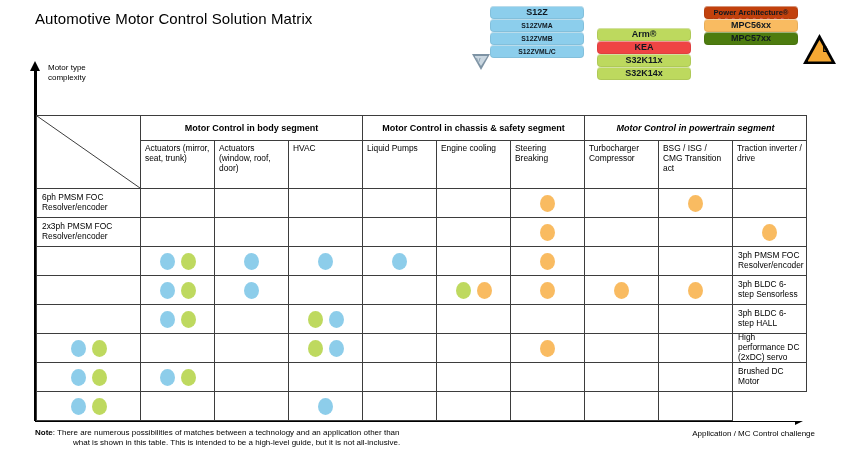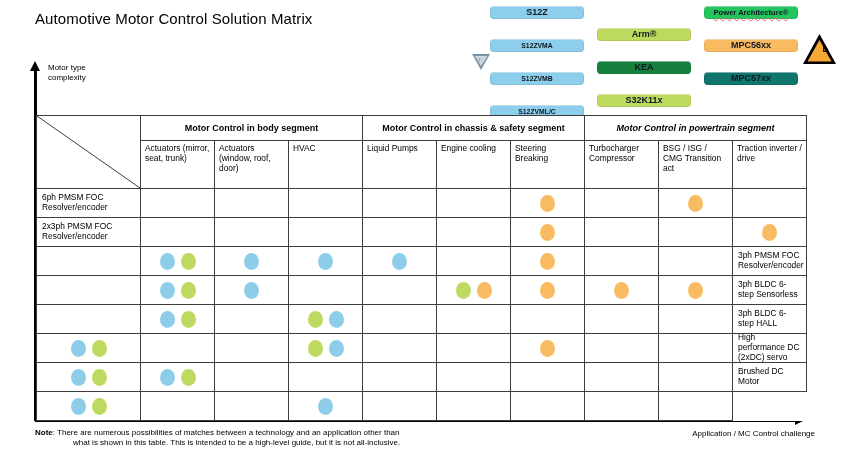--- a/index.html
+++ b/index.html
@@ -3,21 +3,21 @@
 <meta charset="utf-8">
 <style>
   html,body{margin:0;padding:0;}
   body{width:862px;height:452px;background:#fff;font-family:"Liberation Sans",sans-serif;color:#000;}
   .page{position:absolute;left:0;top:0;width:855px;height:452px;background:#fff;overflow:hidden;padding-left:16px;}
 
   .title{position:absolute;left:35px;top:10px;font-size:15px;letter-spacing:.1px;}
 
   
   .legend{position:absolute;left:490px;top:6px;display:flex;gap:13px;}
-  .leg-col{display:flex;flex-direction:column;gap:20px;width:94px;}
+  .leg-col{display:flex;flex-direction:column;gap:0;width:94px;}
   .chip{height:13px;line-height:13px;border-radius:4px;text-align:center;font-weight:bold;color:#101820;
         box-shadow:inset 0 1px 0 rgba(255,255,255,.45), inset 0 0 0 1px rgba(0,0,0,.07);}
   .chip.lg{font-size:9px;}
   .chip.md{font-size:7.6px;}
   .chip.sm{font-size:6.8px;}
   .squiggle{text-decoration:underline wavy 1px #e06666;text-underline-offset:2px;}
 
   .leg-gtri{position:absolute;left:-18px;top:48px;}
   .gtri{width:18px;height:16px;clip-path:polygon(0 0,100% 0,50% 100%);background:#7E93A4;position:relative;}
   .gtri-in{position:absolute;left:2.5px;right:2.5px;top:2px;bottom:4px;clip-path:polygon(0 0,100% 0,50% 100%);background:#CAD7E1;}
@@ -87,28 +87,28 @@
     </div>
 
   <div class="leg-col">
         <div class="chip lg" style="background: rgb(140, 206, 236);">S12Z</div>
         <div class="chip sm" style="background: rgb(140, 206, 236);">S12ZVMA</div>
         <div class="chip sm" style="background: rgb(140, 206, 236);">S12ZVMB</div>
         <div class="chip sm" style="background: rgb(140, 206, 236);">S12ZVML/C</div>
       </div>
       <div class="leg-col">
         <div class="chip lg" style="background: rgb(189, 217, 94); margin-top: 22px;">Arm®</div>
-        <div class="chip lg" style="background: #15803d;">KEA</div>
+        <div class="chip lg" style="background: #ef4444;">KEA</div>
         <div class="chip lg" style="background: rgb(189, 217, 94);">S32K11x</div>
         <div class="chip lg" style="background: rgb(189, 217, 94);">S32K14x</div>
       </div>
       <div class="leg-col">
-        <div class="chip md squiggle" style="background: #22c55e;">Power Architecture®</div>
+        <div class="chip md squiggle" style="background: #c2410c;">Power Architecture®</div>
         <div class="chip lg" style="background: rgb(249, 187, 97);">MPC56xx</div>
-        <div class="chip lg" style="background: #0f766e;">MPC57xx</div>
+        <div class="chip lg" style="background: #4d7c0f;">MPC57xx</div>
       </div>
     </div>
 
   <div class="yaxis-arrow"></div>
   <div class="yaxis-line"></div>
   <div class="yaxis-label">Motor type complexity</div>
 
   <div class="xaxis-line"></div>
   <div class="xaxis-arrow"></div>
   <div class="xaxis-label">Application / MC Control challenge</div>

